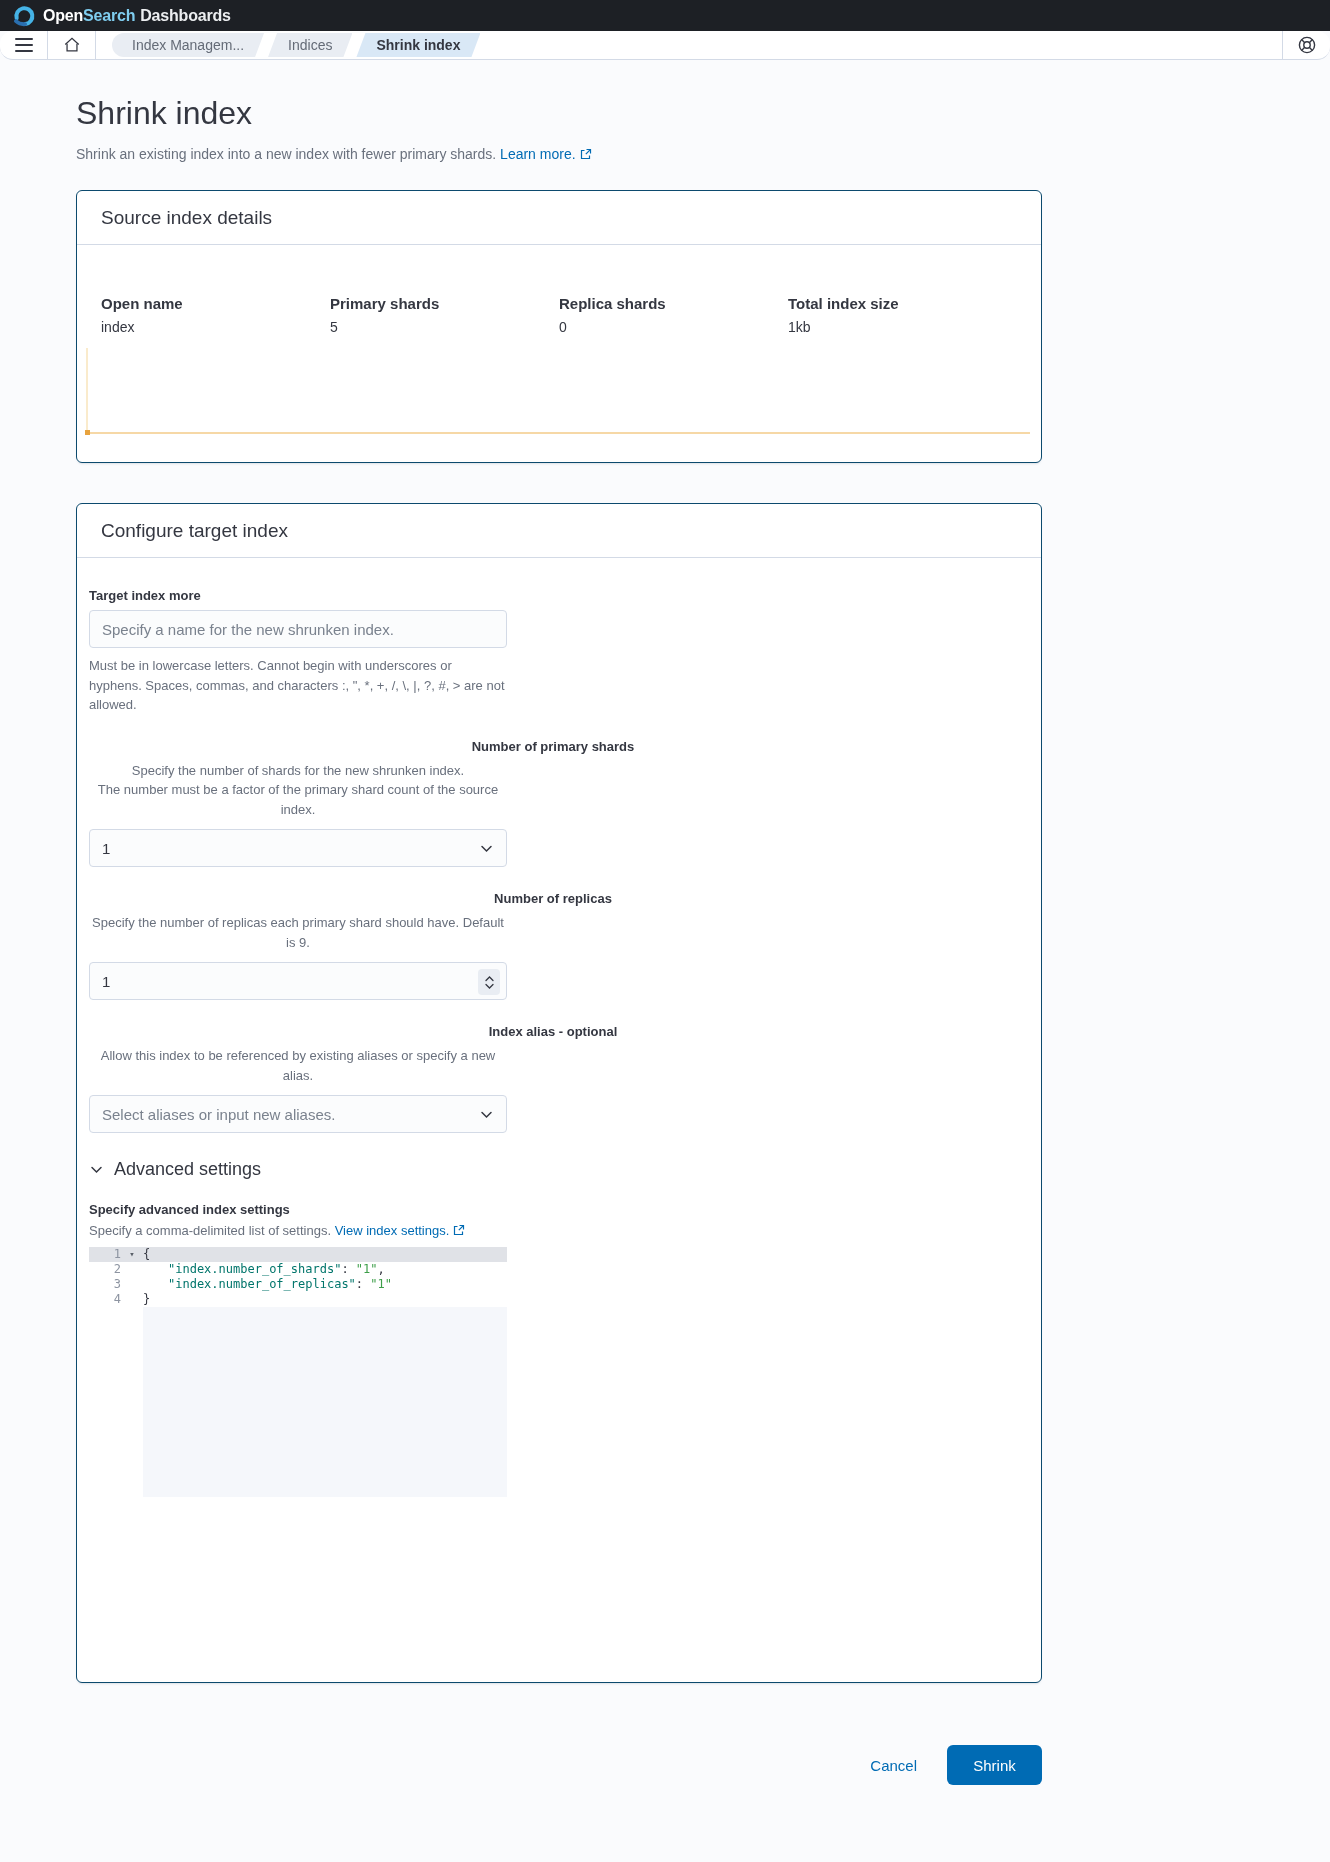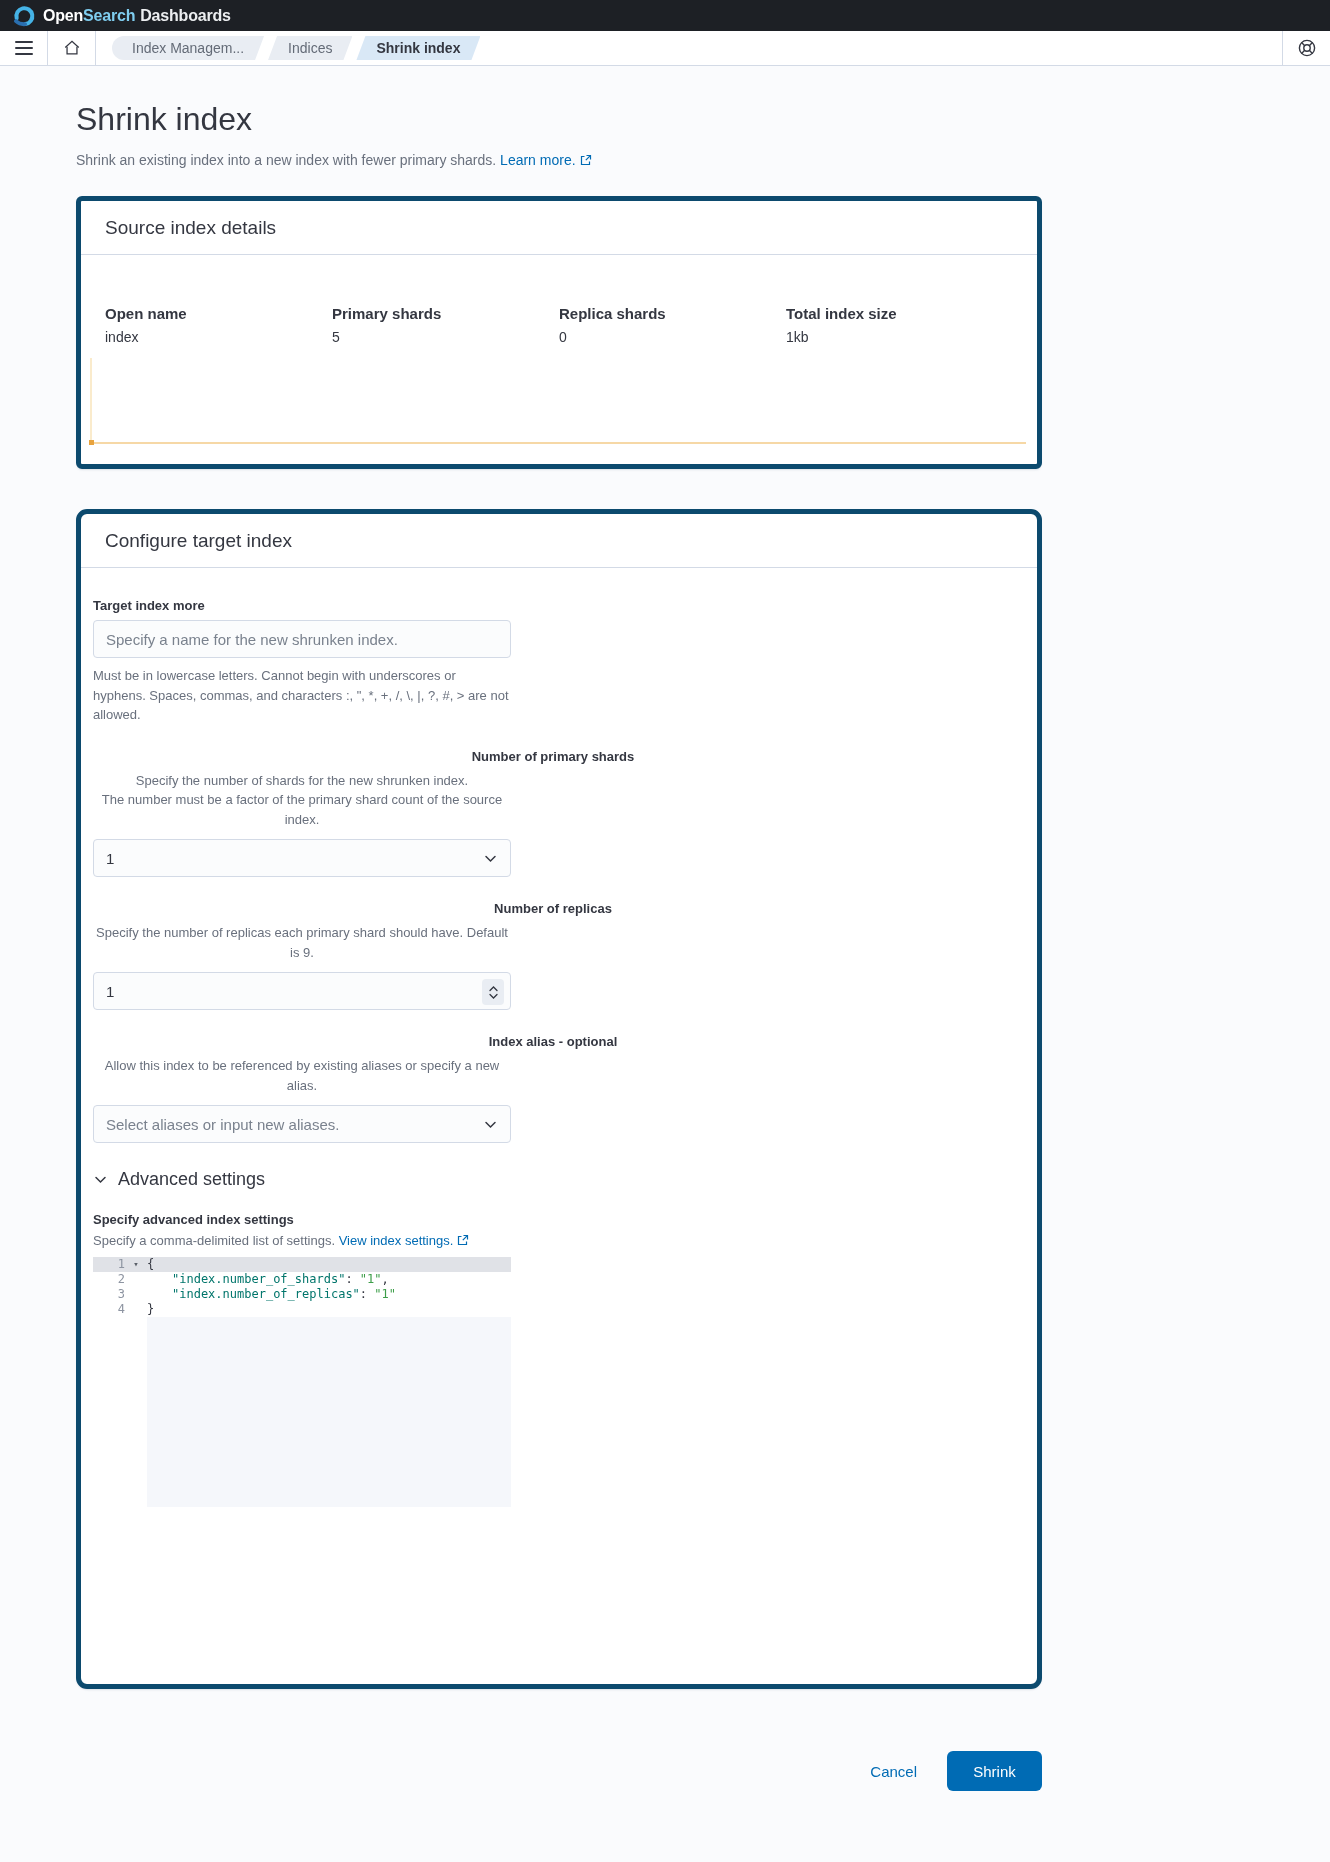--- a/index.html
+++ b/index.html
@@ -14,22 +14,22 @@
   .osd-header {
     height:31px; background:#1d2025; display:flex; align-items:center;
     padding:0 13px; gap:8px;
   }
   .brand { font-size:16px; font-weight:700; color:#ffffff; letter-spacing:-0.2px; }
   .brand .b-search { color:#7fcdef; }
   .brand .b-dash { color:#eceef0; font-weight:700; margin-left:5px; }
 
   
   .nav-bar {
-    height:35px; background:#ffffff; border-bottom:1px solid #d3dae6;
-    display:flex; align-items:center;
+    height:29px; background:#ffffff; border-bottom:1px solid #d3dae6;
+    display:flex; align-items:center;border-radius:13px;
   }
   .nav-btn { width:47px; height:100%; display:flex; align-items:center; justify-content:center; cursor:pointer; }
   .v-div { width:1px; height:100%; background:#d3dae6; }
   .crumbs { display:flex; align-items:center; margin-left:16px; }
   .crumb {
     height:24px; display:flex; align-items:center; font-size:14px;
     padding:0 20px; background:#e9edf3; color:#646b77; margin-right:4px;
     clip-path: polygon(9px 0, 100% 0, calc(100% - 9px) 100%, 0 100%);
     cursor:pointer; white-space:nowrap;
   }
@@ -42,40 +42,40 @@
 
   
   .main { padding:34px 0 0 76px; width:1042px; }
   .page-title { font-size:32px; font-weight:400; color:#343741; line-height:1.2; }
   .page-sub { margin-top:14px; font-size:14px; color:#69707d; }
   .link { color:#006BB4; text-decoration:none; cursor:pointer; }
   .ext-ico { display:inline-block; vertical-align:-1px; margin-left:4px; }
 
   
   .panel {
-    width:966px; background:#ffffff; border:5px solid #0c4a6e; border-radius:6px;
+    width:966px; background:#ffffff; border:1px solid #0c4a6e; border-radius:6px;
     box-shadow:0 2px 2px -1px rgba(152,162,179,0.3); position:relative;
   }
   .panel-hd {
     padding:16px 24px 15px; font-size:19px; font-weight:500; color:#343741;
     border-bottom:1px solid #d3dae6;
   }
   .panel-src { margin-top:28px; height:273px; }
   .src-body { padding:50px 24px 0; display:flex; }
   .src-field { width:25%; }
   .src-label { font-size:15px; font-weight:700; color:#343741; }
   .src-value { font-size:14px; color:#343741; margin-top:7px; }
   .axis-l {
     position:absolute; left:9px; top:157px; width:calc(100% - 20px); height:86px;
     border-left:2px solid rgba(244,211,141,0.45);
     border-bottom:2px solid rgba(240,185,95,0.55);
   }
   .axis-dot { position:absolute; left:-3px; bottom:-3px; width:5px; height:5px; background:#e8a33d; }
 
-  .panel-cfg { margin-top:40px; height:1180px;border-radius:11px; }
+  .panel-cfg { margin-top:40px; height:1180px; }
   .cfg-body { padding:30px 24px 0 12px; }
 
   .form-label { font-size:13px; font-weight:700; color:#343741; margin-bottom:7px; }
   .form-help { font-size:13px; color:#69707d; width:418px; line-height:1.5; }
   .form-row { margin-top:24px;text-align:center; }
 
   .control {
     width:418px; height:38px; background:#fbfcfd; border:1px solid #d3dae6;
     border-radius:4px; display:flex; align-items:center; padding:0 12px;
     font-size:15px; color:#343741; position:relative; cursor:pointer;

